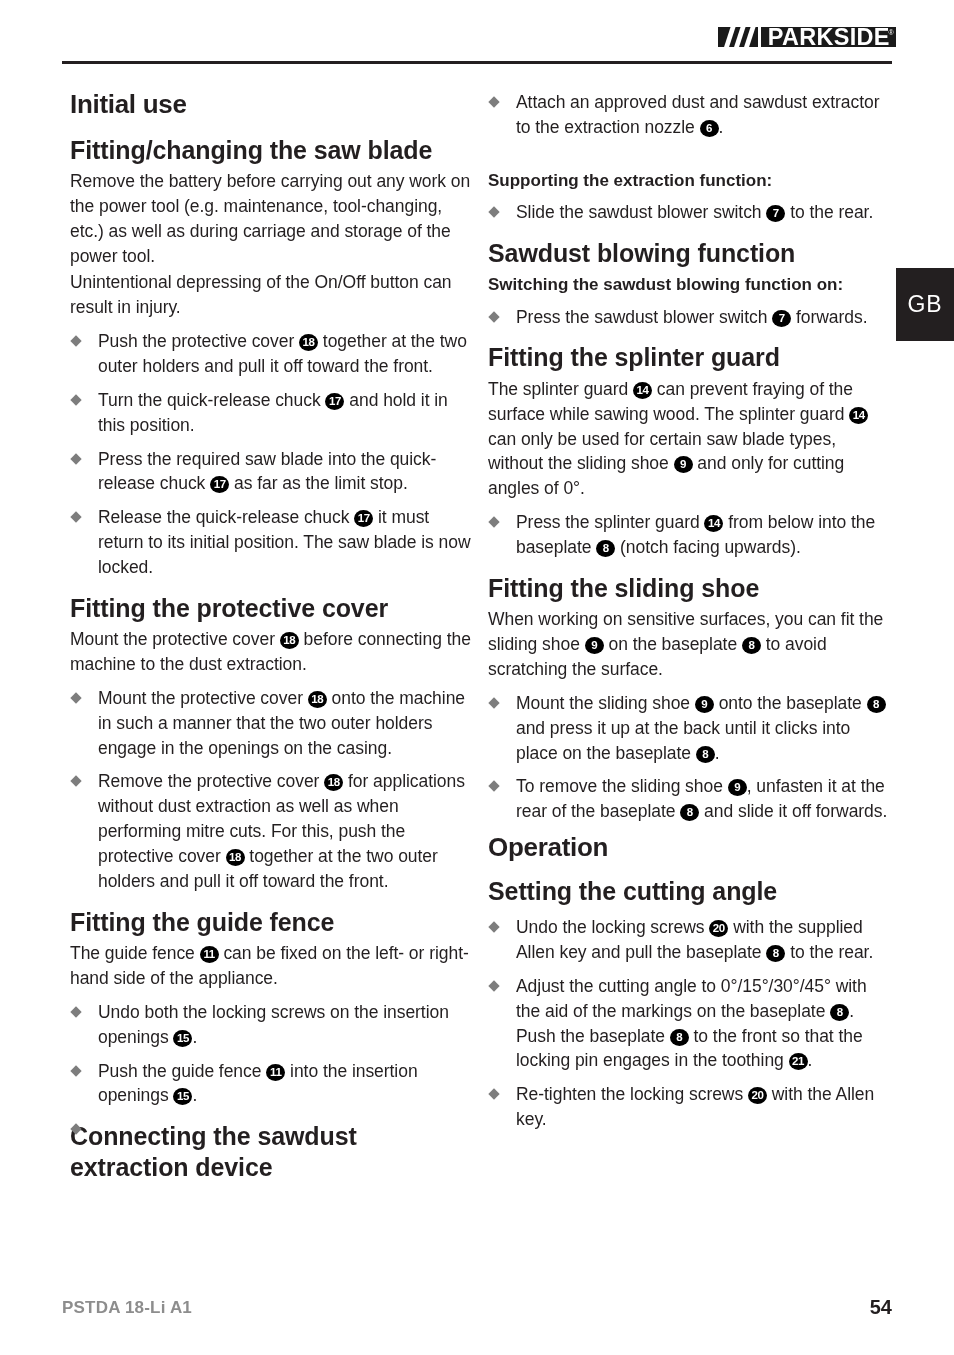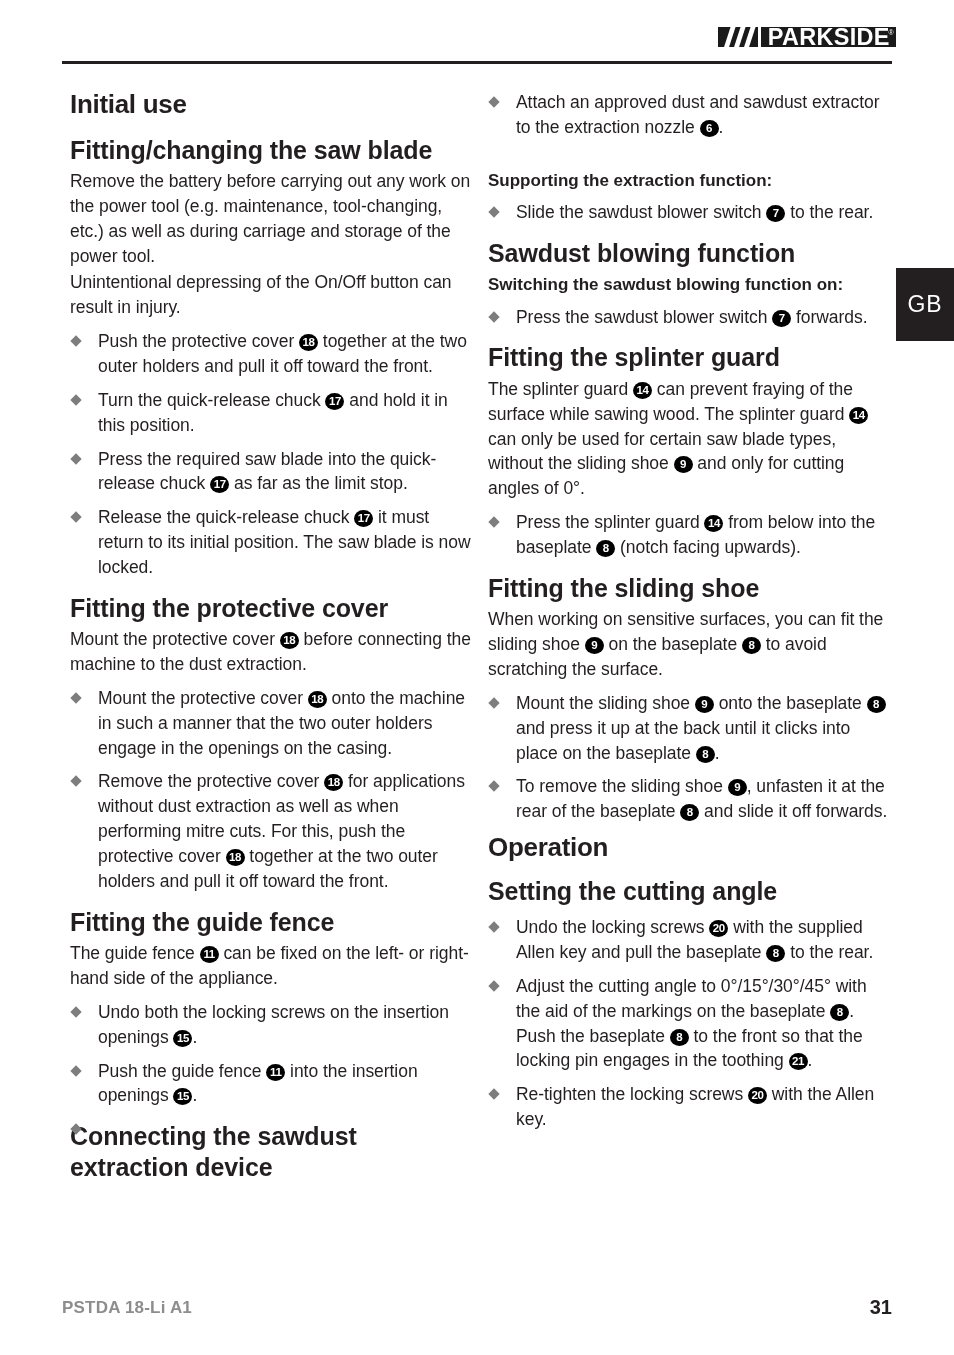--- a/index.html
+++ b/index.html
@@ -293,16 +293,16 @@
     <ul class="bullets tight">
       <li><span class="dia"></span><span>Undo the locking screws</span> <span class="num">20</span> <span>with the supplied Allen key and pull the baseplate</span> <span class="num">8</span> <span>to the rear.</span></li>
       <li><span class="dia"></span><span>Adjust the cutting angle to 0°/15°/30°/45° with the aid of the markings on the baseplate</span> <span class="num">8</span><span>. Push the baseplate</span> <span class="num">8</span> <span>to the front so that the locking pin engages in the toothing</span> <span class="num">21</span><span>.</span></li>
       <li><span class="dia"></span><span>Re-tighten the locking screws</span> <span class="num">20</span> <span>with the Allen key.</span></li>
     </ul>
 
   </div>
 
   <div class="footer">
     <span class="model">PSTDA 18-Li A1</span>
-    <span class="pageno">31</span>
+    <span class="pageno">54</span>
   </div>
 
 </div>
 
 </body></html>

